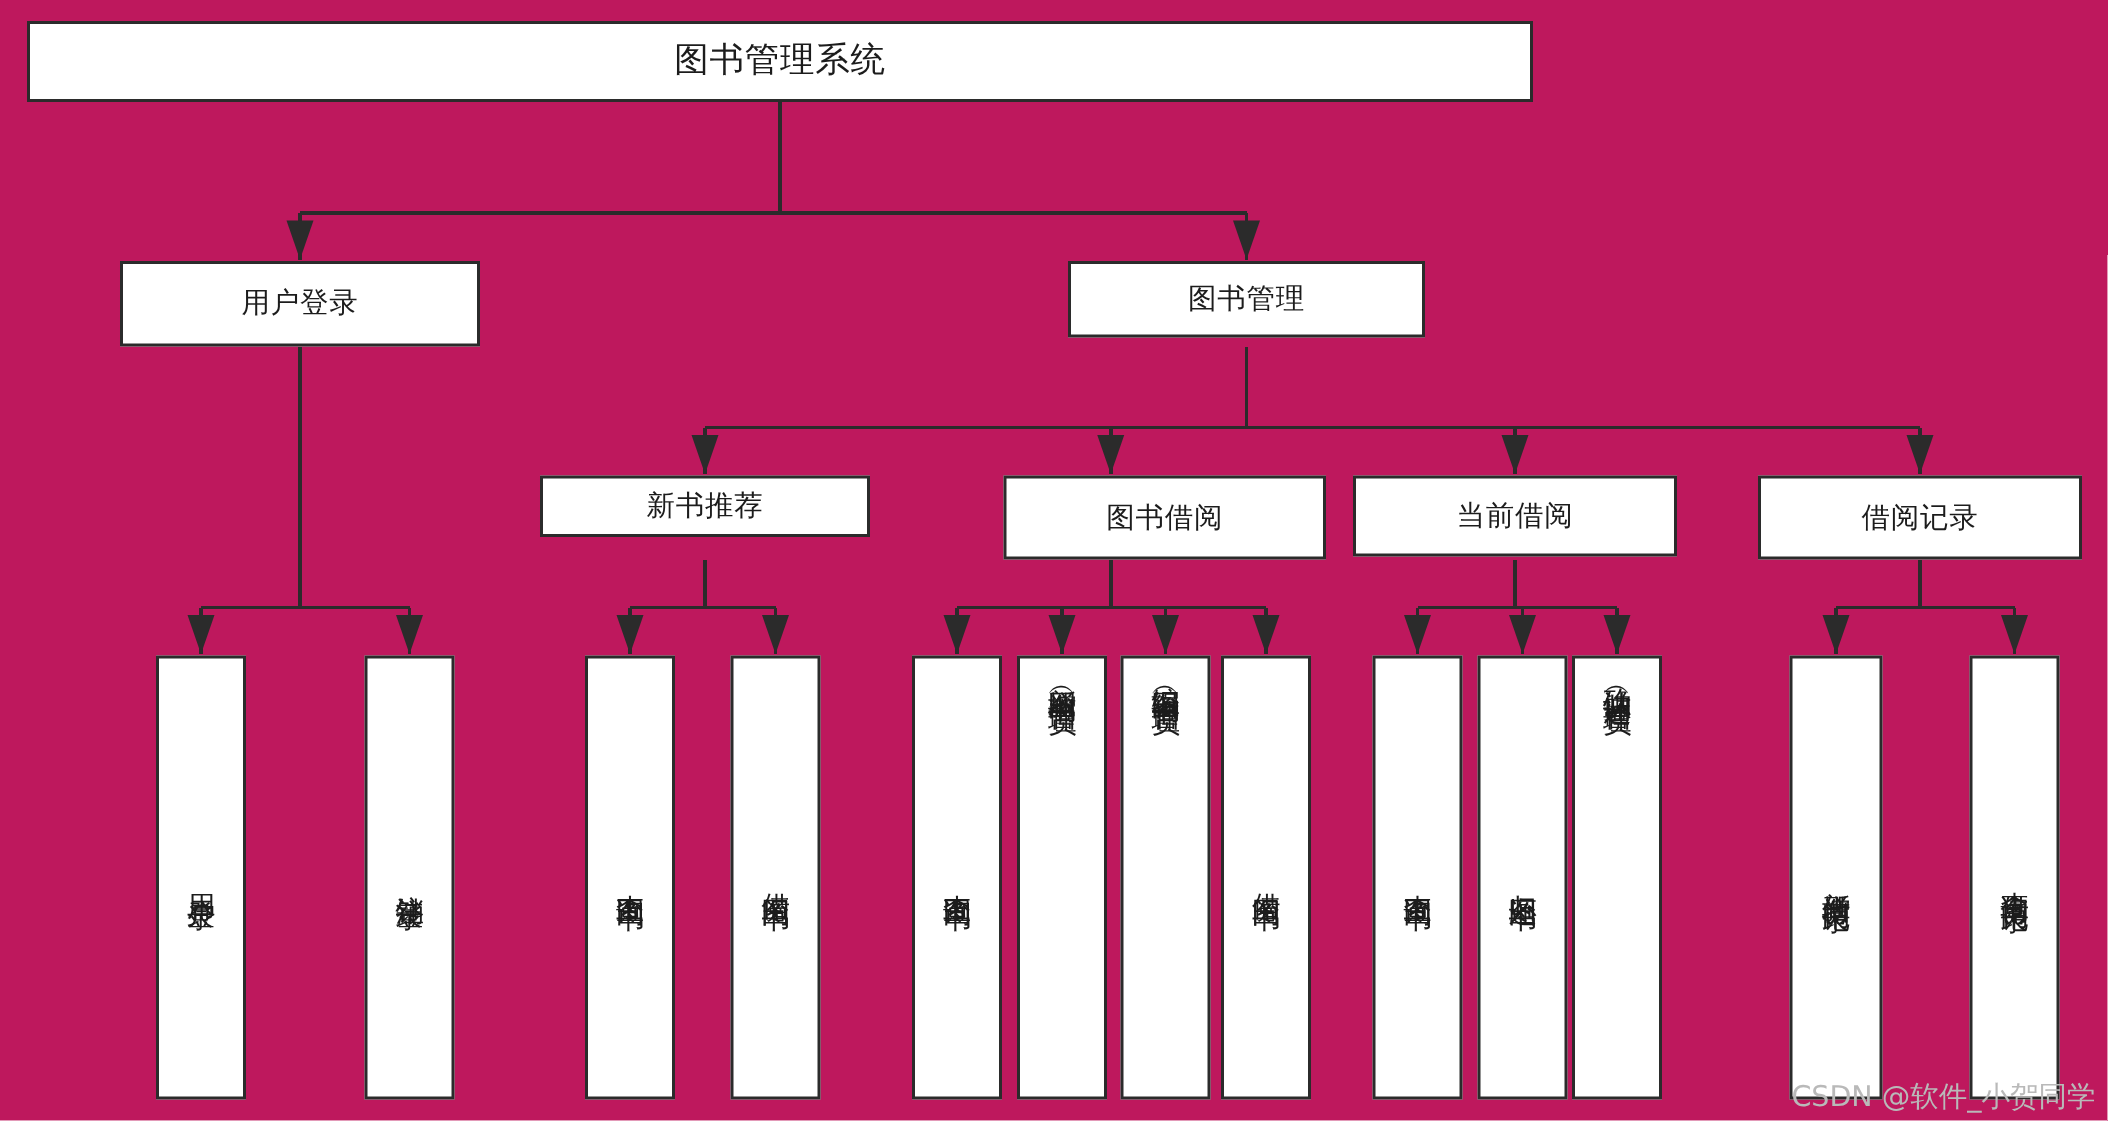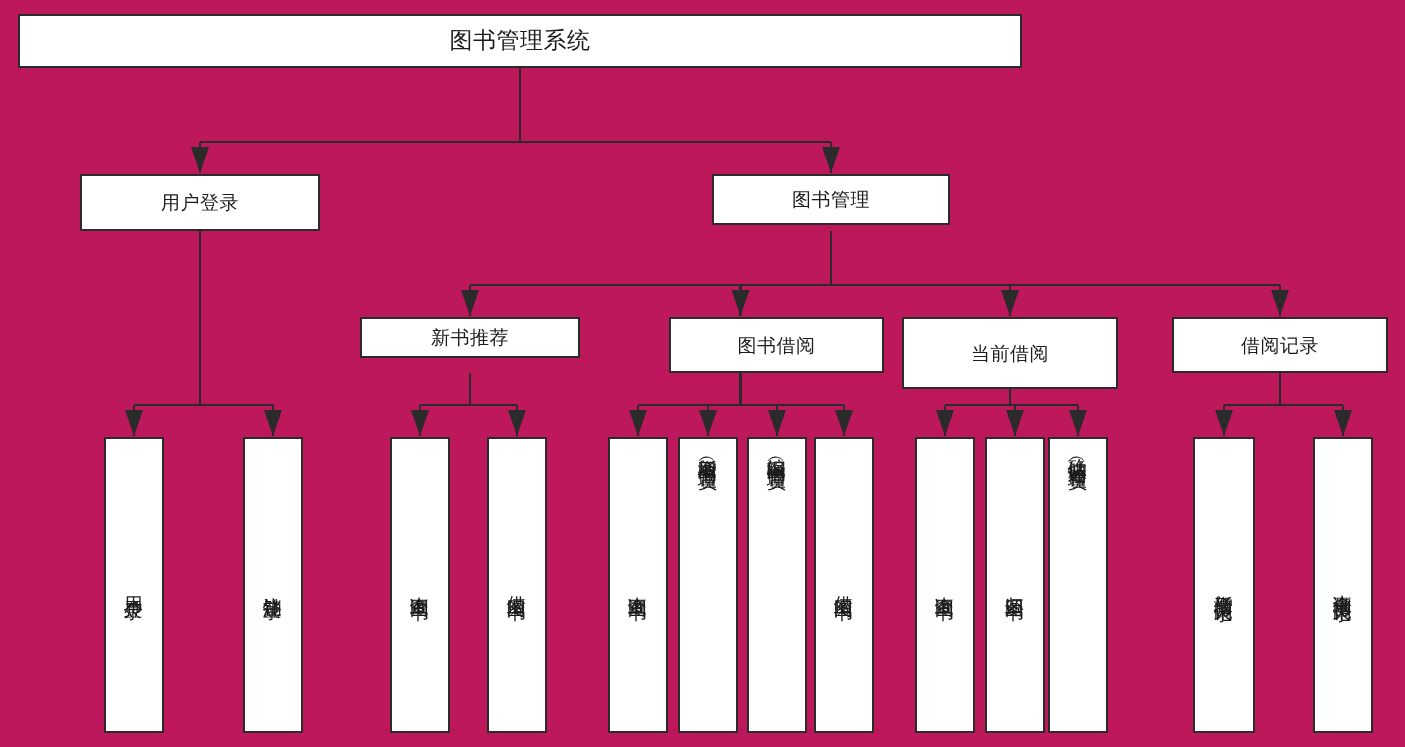--- a/index.html
+++ b/index.html
@@ -138,21 +138,21 @@
       </div>
       <div class="node" id="node-bookmgmt" style="left: 712px; top: 174px; width: 238px; height: 51px;">
         <span class="label">图书管理</span>
       </div>
       <div class="node" id="node-newbook" style="left: 360px; top: 317px; width: 220px; height: 41px;">
         <span class="label">新书推荐</span>
       </div>
       <div class="node" id="node-borrow" style="left: 633px; top: 317px; width: 215px; height: 56px; margin-left: 36px;">
         <span class="label">图书借阅</span>
       </div>
-      <div class="node" id="node-current" style="left: 902px; top: 317px; width: 216px; height: 72px;">
+      <div class="node" id="node-current" style="left: 902px; top: 317px; width: 216px; height: 54px;">
         <span class="label">当前借阅</span>
       </div>
       <div class="node" id="node-record" style="left: 1172px; top: 317px; width: 216px; height: 56px; align-items: center;">
         <span class="label">借阅记录</span>
       </div>
       <div class="node vertical centered" id="node-l-userlogin" style="left: 104px; top: 437px; width: 60px; height: 296px;">
         <span class="label">用户登录</span>
       </div>
       <div class="node vertical centered" id="node-l-logout" style="left: 243px; top: 437px; width: 60px; height: 296px;">
         <span class="label">注销登录</span>
@@ -184,13 +184,14 @@
       <div class="node vertical" id="node-l-confirm" style="left: 1048px; top: 437px; width: 60px; height: 296px;">
         <span class="label">确认归还（管理员）</span>
       </div>
       <div class="node vertical centered" id="node-l-addrec" style="left: 1193px; top: 437px; width: 62px; height: 296px;">
         <span class="label">新增借阅记录</span>
       </div>
       <div class="node vertical centered" id="node-l-queryrec" style="left: 1313px; top: 437px; width: 60px; height: 296px;">
         <span class="label">查询借阅记录</span>
       </div>
     </div>
+  <div class="watermark">CSDN @软件_小贺同学</div>
 </div>
 
 </body></html>

